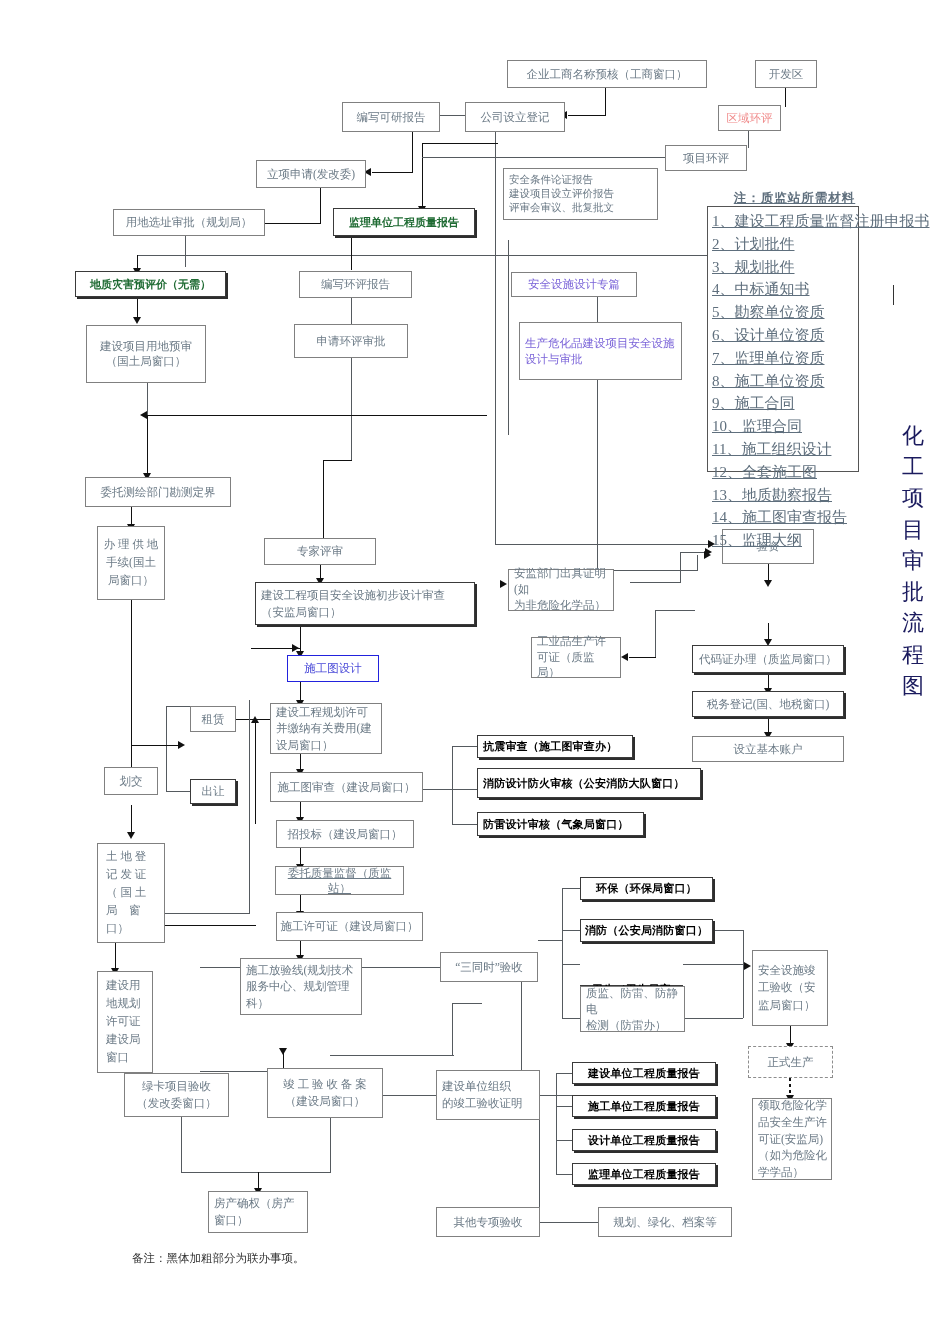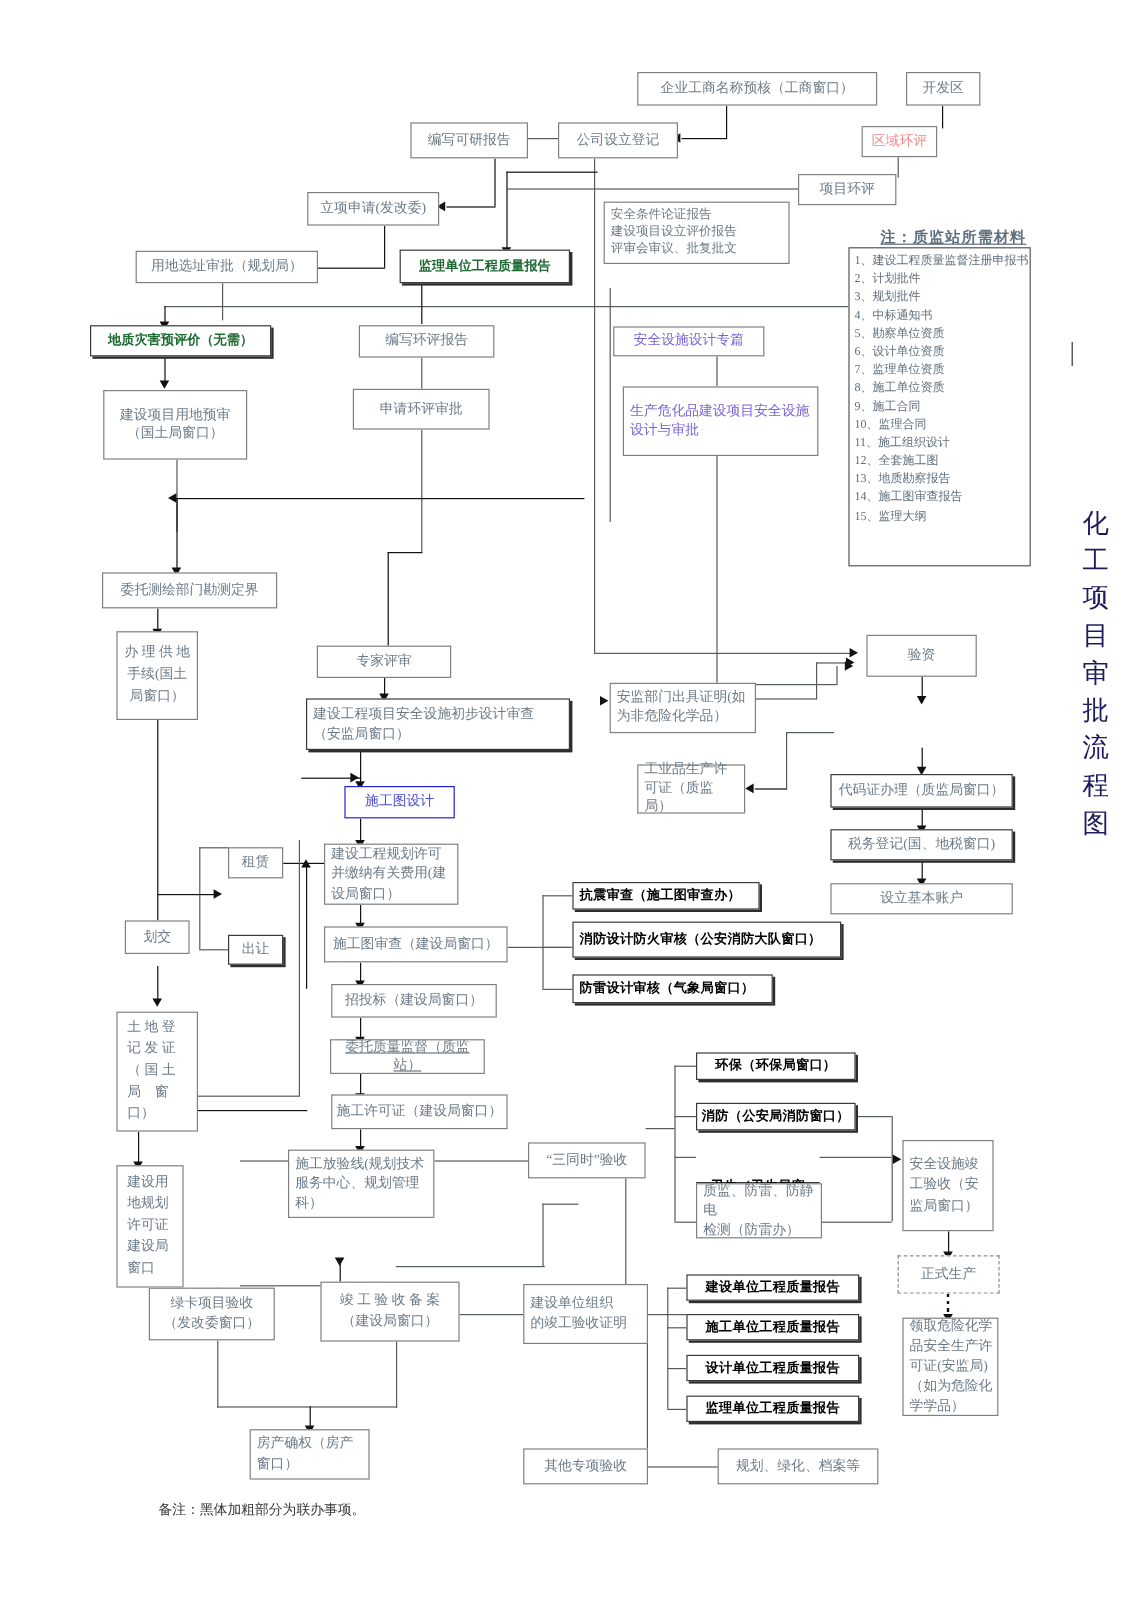--- a/index.html
+++ b/index.html
@@ -67,22 +67,23 @@
     text-decoration:underline;letter-spacing:1px;text-align:center;
     z-index:6;
   }
   #notes-box{
     position:absolute;left:707px;top:206px;width:152px;height:266px;
     border:1px solid #555;background:#fff;z-index:5;
     padding:3px 4px;box-sizing:border-box;
   }
   #notes-box ol{margin:0;padding:0;list-style:none;}
   #notes-box li{
-    font-size:10px;line-height:1.52;color:#5f6f7d;white-space:nowrap;
+    font-size:15px;line-height:1.52;color:#5f6f7d;white-space:nowrap;
     font-family:"Liberation Serif","DejaVu Serif",serif;
+    text-decoration:underline;
   }
   #notes-divider{
     position:absolute;left:893px;top:285px;width:1px;height:20px;background:#333;z-index:4;
   }
 
   
   #vtitle{
     position:absolute;left:893px;top:420px;width:40px;
     font-size:22px;color:#1b1b5e;line-height:1.42;text-align:center;
     font-family:"Liberation Serif","DejaVu Serif",serif;z-index:6;
@@ -295,21 +296,21 @@
   <div class="ln lnv lnk" style="left:258px;top:1172px;height:19px;"></div>
   <div class="arr d" style="left:254px;top:1188px;"></div>
 
   <div class="ln lnh" style="left:200px;top:1071px;width:130px;"></div>
   <div class="ln lnv lnk" style="left:283px;top:1050px;height:22px;"></div>
   <div class="arr d" style="left:279px;top:1048px;"></div>
   <div class="ln lnv" style="left:452px;top:1003px;height:52px;"></div>
   <div class="ln lnh" style="left:330px;top:1055px;width:124px;"></div>
   <div class="ln lnh" style="left:452px;top:1003px;width:30px;"></div>
 
-  <div class="node" style="left:531px;top:60px;width:200px;height:28px;">
+  <div class="node" style="left:507px;top:60px;width:200px;height:28px;">
     <span class="txtspan">企业工商名称预核（工商窗口）</span>
   </div>
 
   <div class="node" style="left:755px;top:60px;width:62px;height:28px;">
     <span class="txtspan">开发区</span>
   </div>
 
   <div class="node" style="left:342px;top:102px;width:98px;height:30px;">
     <span class="txtspan">编写可研报告</span>
   </div>
@@ -380,21 +381,21 @@
   </div>
 
   <div class="node" style="left:264px;top:538px;width:112px;height:27px;">
     <span class="txtspan">专家评审</span>
   </div>
 
   <div class="node" style="left:722px;top:529px;width:92px;height:35px;">
     <span class="txtspan">验资</span>
   </div>
 
-  <div class="node left" style="left:508px;top:569px;width:122px;height:42px;white-space:pre-line;line-height:1.38;justify-content:center;">
+  <div class="node left" style="left:508px;top:569px;width:106px;height:42px;white-space:pre-line;line-height:1.38;justify-content:center;">
     <span class="txtspan">安监部门出具证明(如
 为非危险化学品）</span>
   </div>
 
   <div class="node lead left" style="left:255px;top:582px;width:220px;height:43px;white-space:pre-line;line-height:1.4;">
     <span class="txtspan">建设工程项目安全设施初步设计审查
 （安监局窗口）</span>
   </div>
 
 

